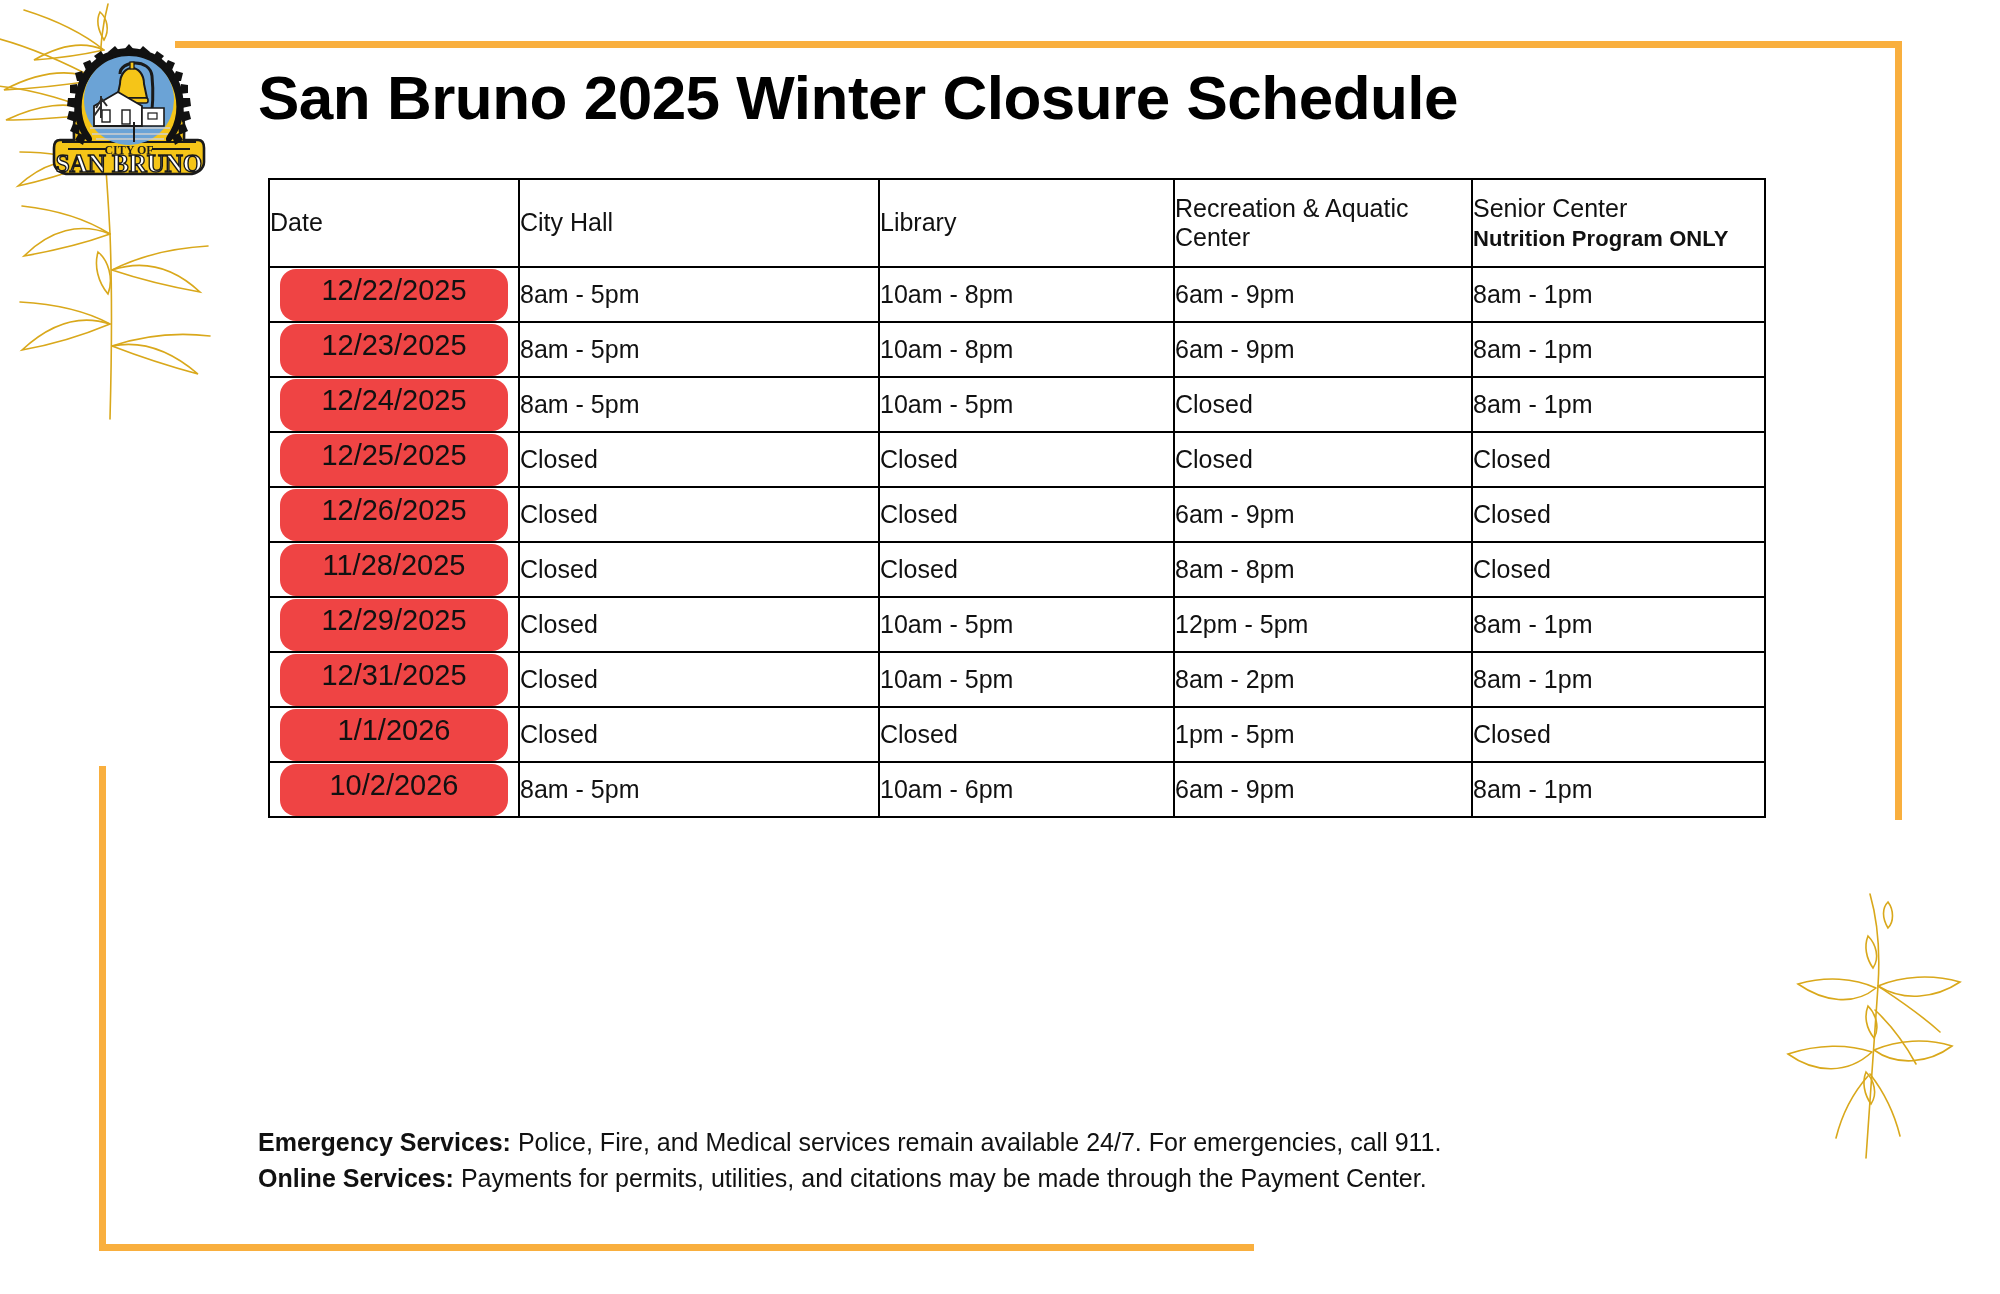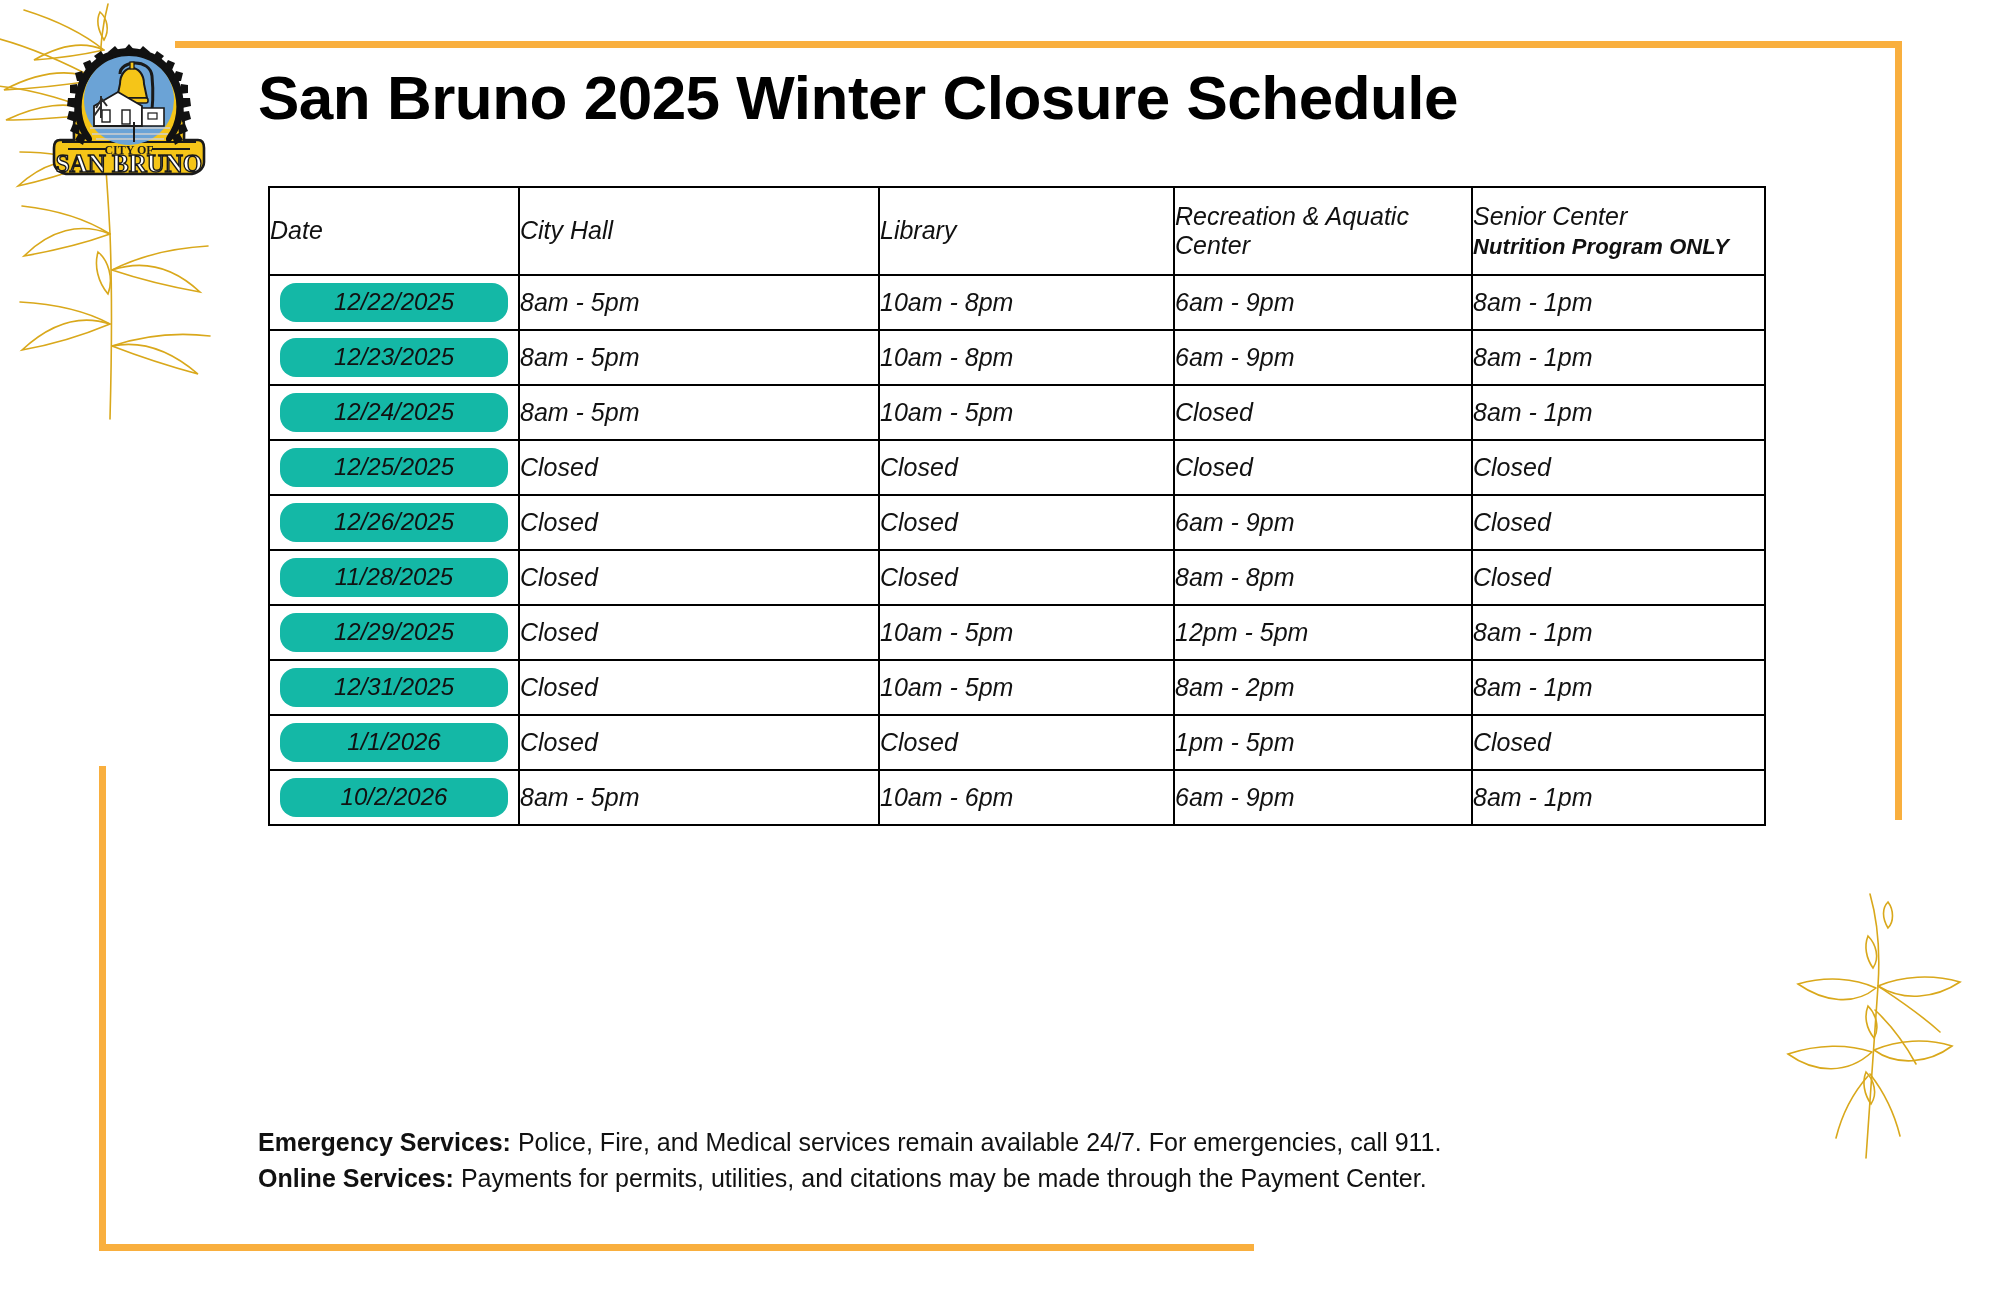--- a/index.html
+++ b/index.html
@@ -64,23 +64,22 @@
     font-size: 62px;
     font-weight: 700;
     letter-spacing: -0.5px;
     color: #000000;
     white-space: nowrap;
   }
 
   
   .sched-wrap {
     position: absolute;
-    left: 268px; top: 186px;
+    left: 268px; top: 178px;
     width: 1421px;
-    font-style: italic;
   }
   table.schedule {
     border-collapse: collapse;
     width: 100%;
     table-layout: fixed;
     background: #ffffff;
   }
   table.schedule th,
   table.schedule td {
     border: 2px solid #000000;
@@ -116,24 +115,24 @@
   tbody td {
     height: 53px;
     padding: 0 16px;
   }
   tbody td.date-cell {
     padding: 0 10px;
     text-align: center;
   }
   .date-pill {
     display: block;
-    background: #14b8a6;
+    background: #ef4444;
     border-radius: 16px;
-    padding: 7px 6px 8px;
-    font-size: 24px;
+    padding: 7px 6px 16px;
+    font-size: 29px;
     line-height: 1;
     color: #111111;
   }
   td.closed-cell { background: #d9d9d9; }
 </style>
 </head>
 <body>
 
 <div class="frame-top"></div>
 <div class="frame-right"></div>

